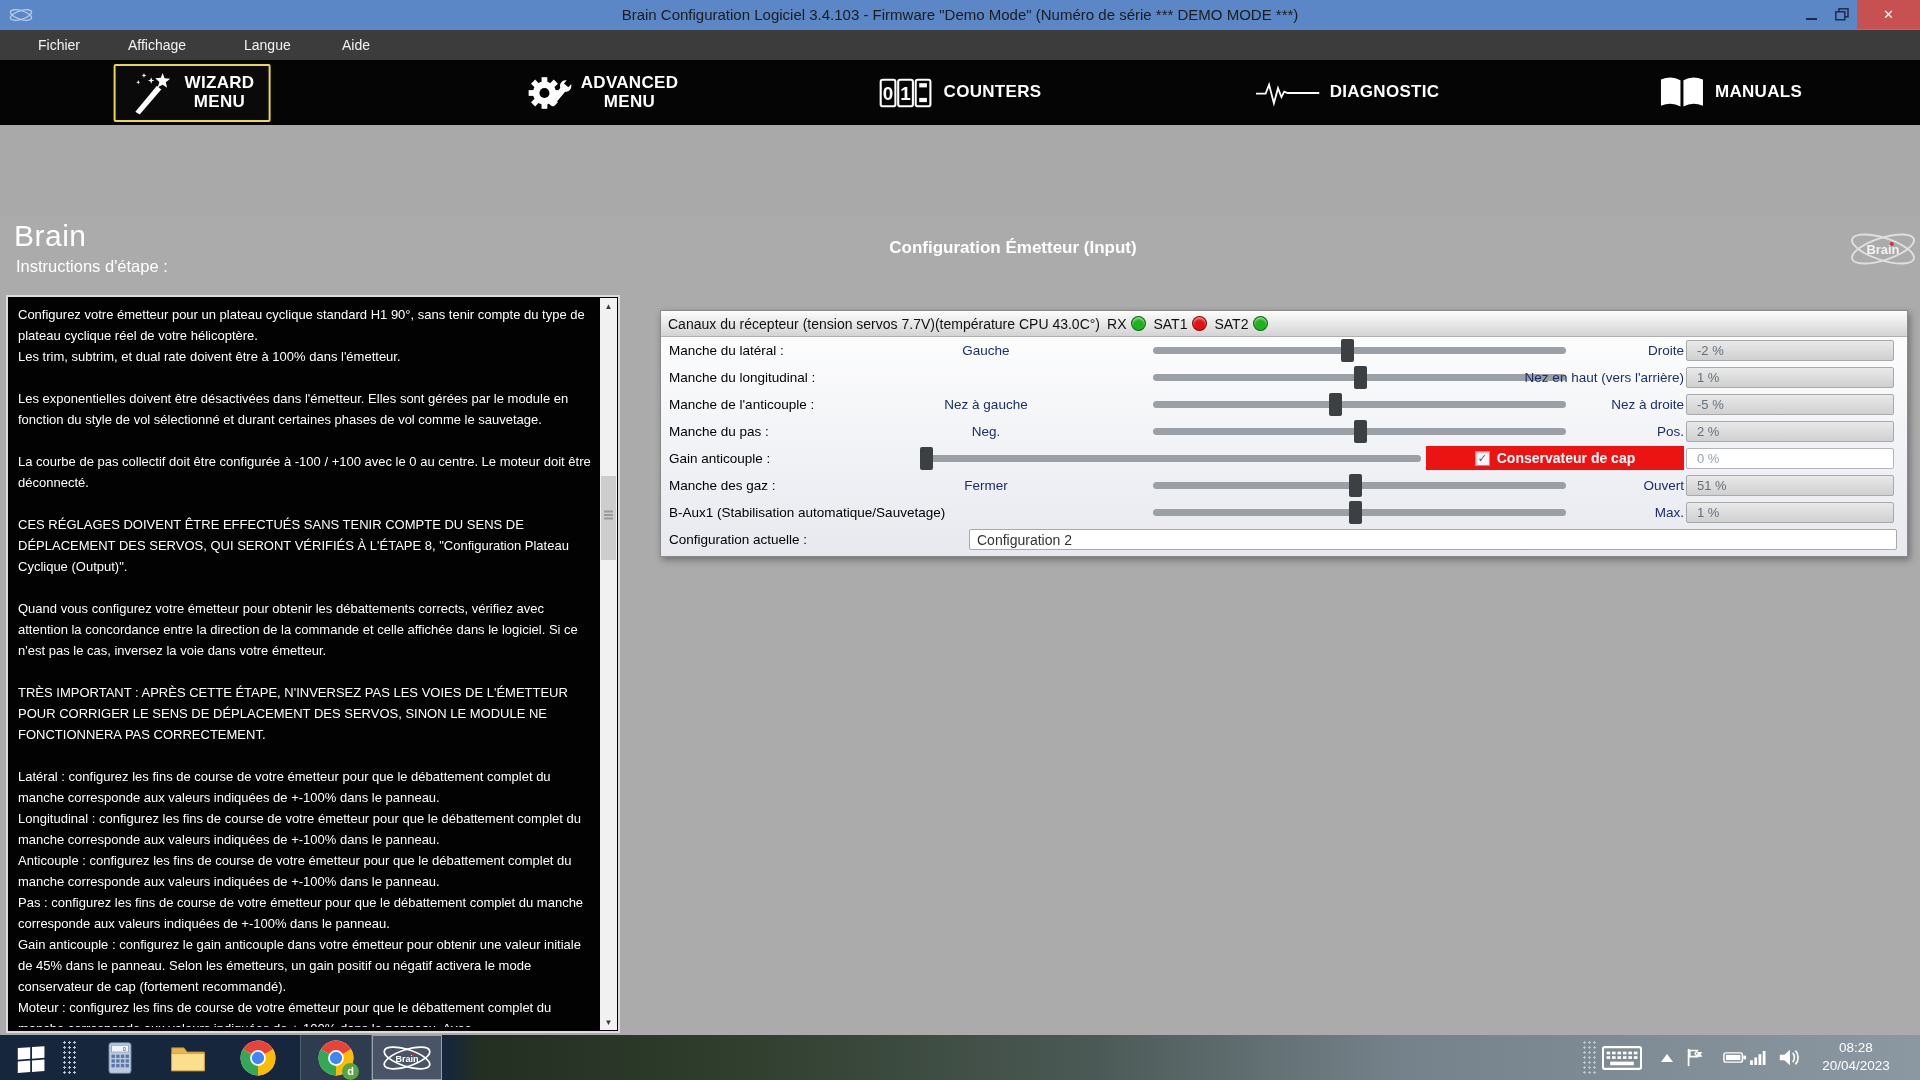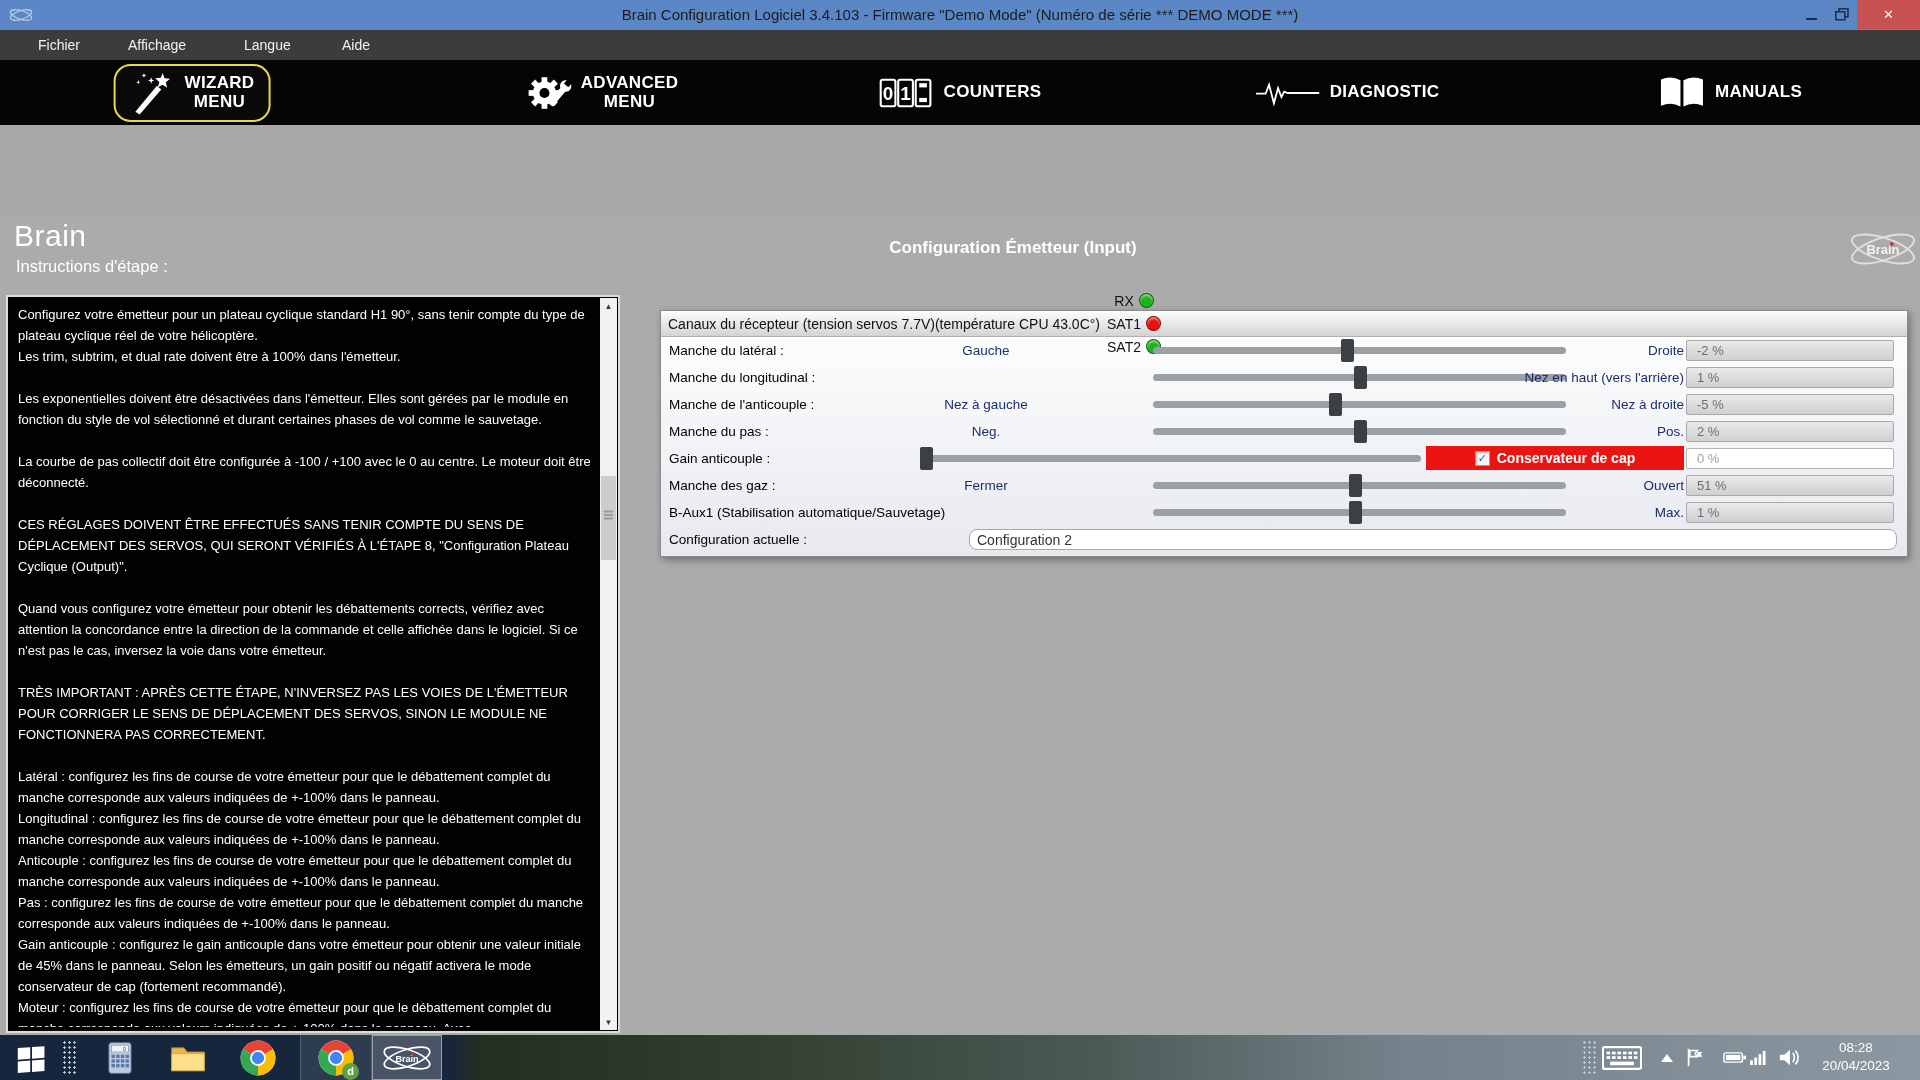--- a/index.html
+++ b/index.html
@@ -17,21 +17,21 @@
 
   
   .menubar{position:absolute;left:0;top:30px;width:100%;height:30px;background:#3c3c3c;border-bottom:1px solid #2e2e2e;}
   .menu-item{position:absolute;top:0;height:30px;line-height:30px;color:#f2f2f2;font-size:14px;cursor:default;}
 
   
   .navbar{position:absolute;left:0;top:60px;width:100%;height:65px;background:#050505;}
   .nav-item{position:absolute;top:50%;transform:translate(-50%,-50%);display:flex;align-items:center;gap:9px;cursor:pointer;}
   .nav-item .icon svg{display:block;}
   .nav-label{color:#fff;font-weight:bold;font-size:17px;line-height:1.08;white-space:pre-line;text-align:center;letter-spacing:.3px;}
-  .nav-item.selected{border:2px solid #ead84a;border-radius:17px;padding:4px 14px;background:#0a0a0a;}
+  .nav-item.selected{border:2px solid #ead84a;border-radius:2px;padding:4px 14px;background:#0a0a0a;}
 
   
   .toolbar{position:absolute;left:0;top:125px;width:100%;height:90px;background:#a9a9a9;}
   .stepnum{position:absolute;left:18px;top:130px;font-family:"DejaVu Serif",serif;font-style:italic;
     font-size:50px;color:#2e2e2e;}
   .navarrow{position:absolute;top:139px;width:46px;height:54px;background:#000;border:none;border-radius:10px;
     display:flex;align-items:center;justify-content:center;cursor:pointer;padding:0;}
   .navarrow.back{left:64px;}
   .navarrow.fwd{left:1846px;}
   .step{position:absolute;top:136px;width:48px;height:61px;background:#000;border-radius:10px;
@@ -59,41 +59,41 @@
   .sthumb{position:absolute;left:1px;width:15px;top:178px;height:84px;background:#cdcdcd;cursor:pointer;}
   .sthumb:after{content:"";position:absolute;left:3px;right:3px;top:38px;height:1.5px;background:#9a9a9a;
     box-shadow:0 3.5px 0 #9a9a9a,0 -3.5px 0 #9a9a9a;}
 
   
   .input-panel{position:absolute;left:660px;top:95px;width:1248px;height:247px;
     background:linear-gradient(#ffffff,#e7e9ef);border:1px solid #8a8a8a;box-shadow:2px 3px 7px rgba(0,0,0,.35);box-sizing:border-box;}
   .ip-header{position:absolute;left:0;top:0;width:100%;height:26px;background:linear-gradient(#fdfdfd,#d3d3d3);
     border-bottom:1px solid #b0b0b0;display:flex;align-items:center;padding-left:7px;box-sizing:border-box;
     font-size:14px;color:#111;gap:7px;}
-  .status{display:flex;align-items:center;gap:7px;flex-direction:column;}
+  .status{display:flex;align-items:center;gap:7px;}
   .stat{display:flex;align-items:center;gap:5px;font-size:14px;color:#111;}
   .dot{width:13px;height:13px;border-radius:50%;border:1px solid rgba(0,0,0,.45);box-shadow:inset 0 2px 2px rgba(255,255,255,.5);}
   .trow{position:absolute;left:0;width:100%;height:27px;}
   .tlabel{position:absolute;left:8px;line-height:27px;font-size:13.5px;color:#000;white-space:nowrap;}
   .tmin{position:absolute;left:160px;width:330px;text-align:center;line-height:27px;font-size:13.5px;color:#1b2e6d;white-space:nowrap;}
   .tmax{position:absolute;left:848px;width:175px;text-align:right;line-height:27px;font-size:13.5px;color:#1b2e6d;white-space:nowrap;}
   .slider{position:absolute;left:492px;top:0;width:413px;height:27px;cursor:pointer;}
   .slider.gain{left:260px;width:500px;}
   .track{position:absolute;left:0;right:0;top:10px;height:7px;border-radius:4px;background:#9aa0a6;}
   .thumb{position:absolute;top:2px;width:13px;height:23px;background:#3c4043;border-radius:2px;}
   .tval{position:absolute;left:1025px;top:3px;width:208px;height:21px;box-sizing:border-box;
     background:linear-gradient(#e9e9e9,#d0d0d0);border:1px solid #a9a9a9;border-radius:2px;
     font-size:13px;line-height:19px;color:#63707a;padding-left:10px;}
   .tval.white{background:#fff;color:#98a2ac;border-color:#b5b5b5;}
   .hh{position:absolute;left:765px;top:1px;width:258px;height:24px;background:#ec1313;color:#fff;
     display:flex;align-items:center;justify-content:center;gap:7px;font-size:14px;font-weight:bold;}
   .cb{width:13px;height:13px;background:#f6f6f6;border:1px solid #8fa0b5;box-shadow:inset 1px 1px 2px rgba(0,0,0,.25);
     color:#3c5a9a;font-size:11px;line-height:13px;text-align:center;cursor:pointer;}
   .cfg-input{position:absolute;left:308px;top:3px;width:928px;height:21px;box-sizing:border-box;
-    border:1px solid #a9a9a9;border-radius:8px;font-size:14px;color:#333;padding:0 7px;
+    border:1px solid #a9a9a9;border-radius:2px;font-size:14px;color:#333;padding:0 7px;
     font-family:"Liberation Sans",sans-serif;background:#fff;}
 
   
   .taskbar{position:absolute;left:0;top:1035px;width:100%;height:45px;
     background:linear-gradient(90deg,#16263c 0,#16263c 448px,#232f21 480px,#31402f 760px,#4c5a57 1100px,#75828b 1400px,#8b97a1 1920px);}
   .start{position:absolute;left:14px;top:7px;width:38px;height:32px;cursor:pointer;}
   .dots{position:absolute;width:15px;height:34px;top:5px;
     background-image:radial-gradient(#b9c4cf 1px,transparent 1.4px);background-size:5px 5px;}
   .pin{position:absolute;top:3px;width:40px;height:40px;display:flex;align-items:center;justify-content:center;cursor:pointer;}
   .tb-box{position:absolute;top:0;height:45px;width:70px;display:flex;align-items:center;justify-content:center;cursor:pointer;

